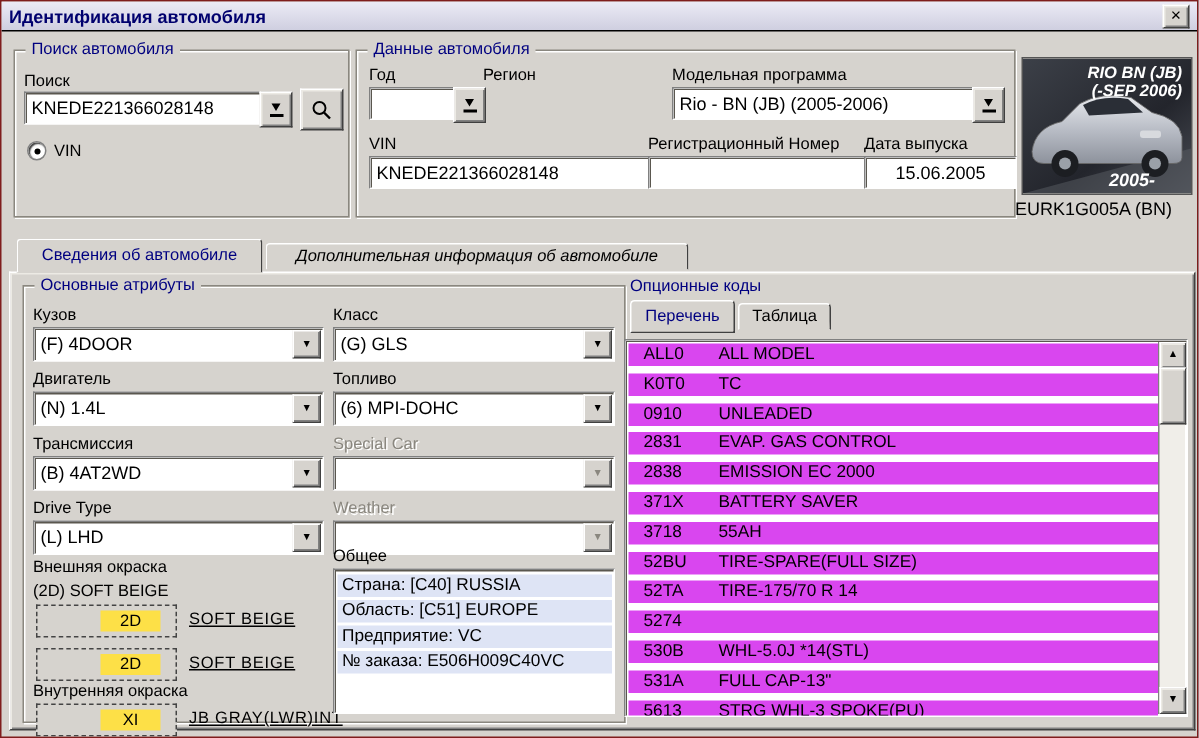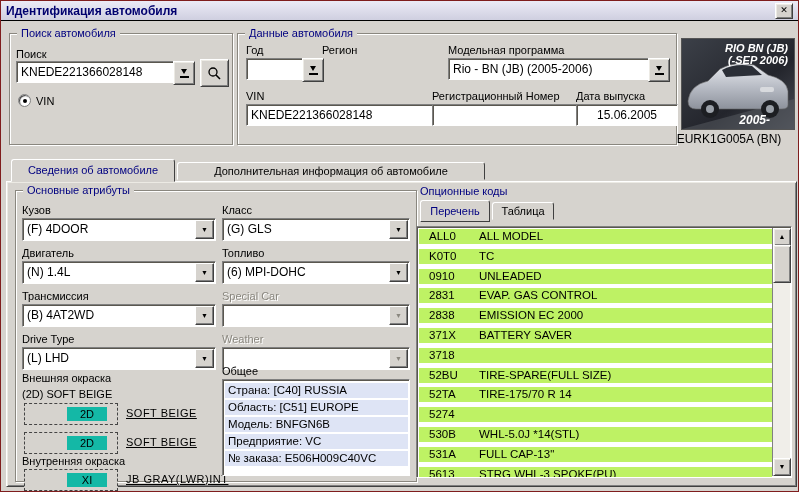--- a/index.html
+++ b/index.html
@@ -70,28 +70,28 @@
   .tab{position:absolute;box-sizing:border-box;text-align:center;
     background:#d6d3ce;border:1px solid;border-color:#fff #404040 #d6d3ce #fff;
     border-radius:3px 3px 0 0;}
   .tab.active{z-index:5;color:#000080;}
   .panel{position:absolute;background:#d6d3ce;
     border:1px solid;border-color:#fff #404040 #404040 #fff;
     box-shadow:inset 1px 1px 0 #eceae4, inset -1px -1px 0 #808080;}
   
   .swatch{position:absolute;width:92px;height:20px;border:1px dashed #444;background:#d6d3ce;
     display:flex;align-items:center;justify-content:center;}
-  .swatch .chip{background:#14b8a6;min-width:36px;text-align:center;padding:1px 2px;font-size:11px;margin-left:32px;}
+  .swatch .chip{background:#fde047;min-width:36px;text-align:center;padding:1px 2px;font-size:11px;margin-left:32px;}
   .swname{position:absolute;white-space:nowrap;letter-spacing:.5px;text-decoration:underline;}
   
   .genbox{position:absolute;padding:3px 1px 0 2px;box-sizing:border-box;overflow:hidden;}
   .genline{height:15px;line-height:15px;margin-bottom:2px;background:#dee4f5;padding-left:3px;font-size:11.5px;white-space:nowrap;}
   
   .optlist{position:absolute;overflow:hidden;padding:2px 19px 0 2px;box-sizing:border-box;}
-  .lrow{height:15px;margin-bottom:4.8px;background:#bef264;display:flex;line-height:15px;font-size:11.5px;white-space:nowrap;}
+  .lrow{height:15px;margin-bottom:4.8px;background:#d946ef;display:flex;line-height:15px;font-size:11.5px;white-space:nowrap;}
   .lrow .code{width:50px;padding-left:10px;}
   .lrow .desc{flex:1;}
   .scrollbar{position:absolute;width:17px;background:#f0eee9;
     border-left:1px solid #808080;}
   .sbtn{position:absolute;left:0;width:16px;height:16px;font-size:7px;line-height:15px;text-align:center;color:#000;}
   .sthumb{position:absolute;left:0;width:16px;}
   
   .carimg{position:absolute;overflow:hidden;border:1px solid #555;}
   .caption{position:absolute;text-align:center;font-size:12px;}
 </style>
@@ -178,21 +178,21 @@
         <circle cx="88" cy="70" r="4" fill="#9aa0a8"></circle>
       <rect x="78" y="48" width="14" height="5" rx="2" fill="#d8dade"></rect>
       <text x="106" y="13" text-anchor="end" font-family="Liberation Sans, sans-serif" font-size="11" font-style="italic" font-weight="bold" fill="#fff">RIO BN (JB)</text>
       <text x="106" y="25" text-anchor="end" font-family="Liberation Sans, sans-serif" font-size="11" font-style="italic" font-weight="bold" fill="#fff">(-SEP 2006)</text>
       <text x="88" y="85" text-anchor="end" font-family="Liberation Sans, sans-serif" font-size="12" font-style="italic" font-weight="bold" fill="#fff">2005-</text>
     </svg>
   </div>
   <div class="caption" style="left:660px;top:131px;width:136px;">EURK1G005A (BN)</div>
 
   <div class="tab active" style="left:10px;top:158px;width:164px;height:23px;padding-top:4px;">Сведения об автомобиле</div>
-  <div class="tab" style="left:176px;top:161px;width:308px;height:18px;padding-top:2px;">Дополнительная информация об автомобиле</div>
+  <div class="tab" style="left:176px;top:161px;width:282px;height:18px;padding-top:2px;font-style:italic;">Дополнительная информация об автомобиле</div>
 
   <div class="panel" style="left:5px;top:180px;width:789px;height:304px;">
 
     <div class="group" style="left:8px;top:8px;width:400px;height:290px;">
       <span class="glabel">Основные атрибуты</span>
 
       <span class="lbl" style="left:6px;top:13px;">Кузов</span>
       <div class="combo" style="left:6px;top:27px;width:192px;">
         <span class="cval">(F) 4DOOR</span>
           <span class="cbtn">▼</span>
@@ -251,21 +251,20 @@
       </div>
       <span class="swname" style="left:110px;top:282px;">JB GRAY(LWR)INT</span>
 
       <span class="lbl" style="left:206px;top:174px;">Общее</span>
       <div class="genbox sunken" style="left:206px;top:188px;width:188px;height:97px;">
 
           <div class="genline">Страна: [C40]  RUSSIA</div>
 
           <div class="genline">Область: [C51]  EUROPE</div>
 
-          <div class="genline">Модель: BNFGN6B</div>
 
           <div class="genline">Предприятие: VC</div>
 
           <div class="genline">№ заказа: E506H009C40VC</div>
 
       </div>
     </div>
 
     <span class="lbl" style="left:413px;top:3px;color:#000080;">Опционные коды</span>
     <div class="tab active" style="left:413px;top:18px;width:70px;height:22px;padding-top:4px;border-bottom:1px solid #404040;border-radius:3px 3px 0 0;">Перечень</div>
@@ -298,20 +297,21 @@
           <span class="desc">EMISSION EC 2000</span>
         </div>
 
         <div class="lrow">
           <span class="code">371X</span>
           <span class="desc">BATTERY SAVER</span>
         </div>
 
         <div class="lrow">
           <span class="code">3718</span>
+          <span class="desc">55AH</span>
         </div>
 
         <div class="lrow">
           <span class="code">52BU</span>
           <span class="desc">TIRE-SPARE(FULL SIZE)</span>
         </div>
 
         <div class="lrow">
           <span class="code">52TA</span>
           <span class="desc">TIRE-175/70 R 14</span>

